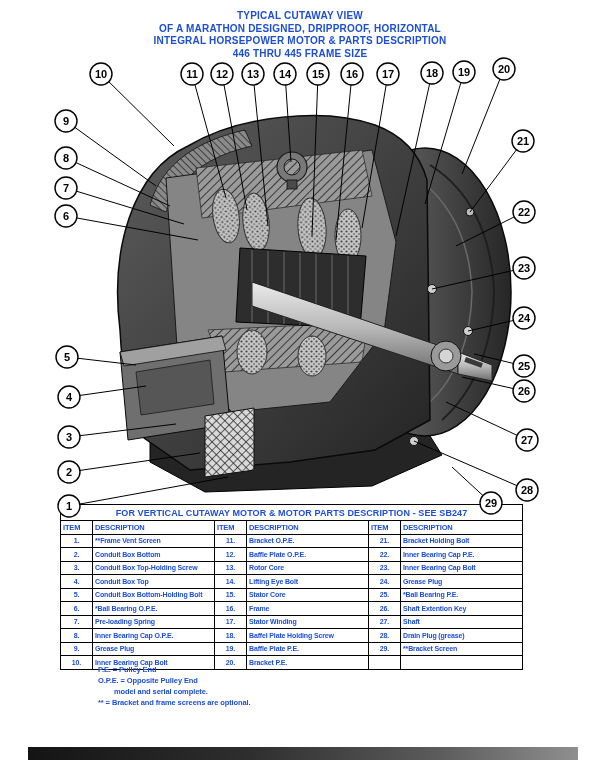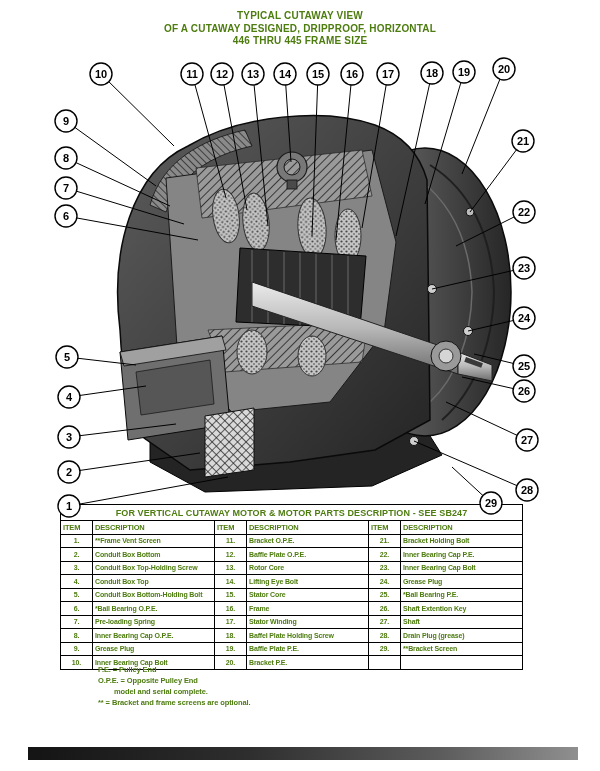--- a/index.html
+++ b/index.html
@@ -1,18 +1,18 @@
 <!DOCTYPE html>
 <html><head>
 <meta charset="utf-8">
 <style>
   html,body{margin:0;padding:0;background:#e9e9e9;}
   .page{
     position:relative;width:600px;height:771px;background:#ffffff;
-    font-family:"Liberation Sans",sans-serif;color:#4d7c0f;overflow:hidden;
+    font-family:"Liberation Sans",sans-serif;color:#1d4ed8;overflow:hidden;
     margin:0 auto;
   }
   .title-block{
     position:absolute;left:0;top:10px;width:600px;text-align:center;
     font-weight:bold;font-size:10px;line-height:12.5px;letter-spacing:.2px;z-index:3;
   }
   .figure{position:absolute;left:0;top:0;z-index:2;}
   .callout circle{fill:#fff;stroke:#000;stroke-width:1.4;}
   .callout text{font-family:"Liberation Sans",sans-serif;font-size:11px;font-weight:bold;fill:#000;text-anchor:middle;}
   .leaders line{stroke:#000;stroke-width:1;}
@@ -40,21 +40,22 @@
     background:linear-gradient(90deg,#141414 0%,#2e2e2e 40%,#5c5c5c 75%,#8f8f8f 100%);
   }
 </style>
 </head>
 <body>
 
 <div class="page">
 
   <div class="title-block">
     <div>TYPICAL CUTAWAY VIEW</div>
-    <div>OF A CUTAWAY DESIGNED, DRIPPROOF, HORIZONTAL</div>
+    <div>OF A MARATHON DESIGNED, DRIPPROOF, HORIZONTAL</div>
+    <div>INTEGRAL HORSEPOWER MOTOR &amp; PARTS DESCRIPTION</div>
     <div>446 THRU 445 FRAME SIZE</div>
   </div>
 
   <svg class="figure" width="600" height="525" viewBox="0 0 600 525">
     <defs>
       <pattern id="hatch" width="6" height="6" patternUnits="userSpaceOnUse" patternTransform="rotate(45)">
         <rect width="6" height="6" fill="#9a9a9a"></rect>
         <line x1="0" y1="0" x2="0" y2="6" stroke="#373737" stroke-width="2"></line>
       </pattern>
       <pattern id="hatch2" width="5" height="5" patternUnits="userSpaceOnUse" patternTransform="rotate(-45)">

